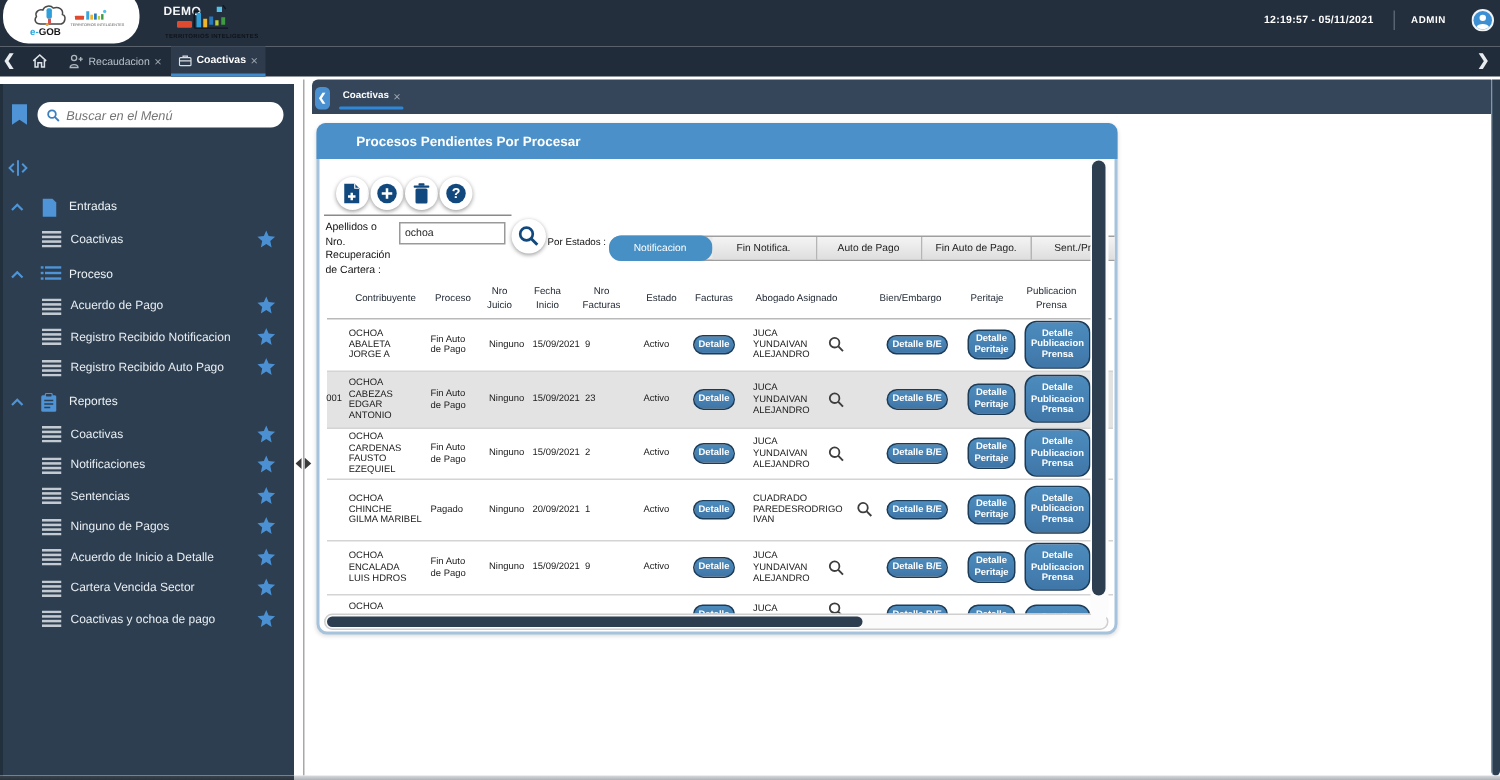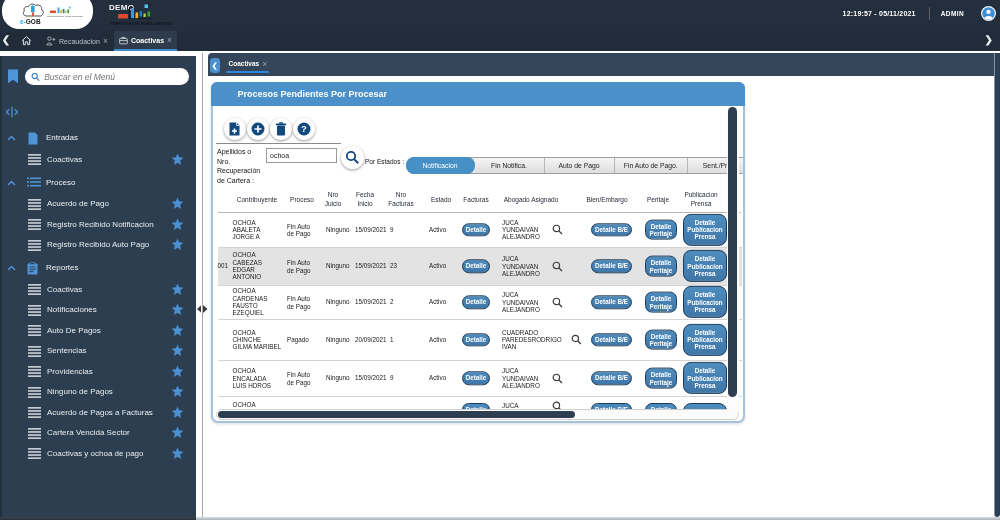--- a/index.html
+++ b/index.html
@@ -378,85 +378,53 @@
         </div>
         <div class="mitem">
           <span class="iic">
             <svg width="13" height="11" viewBox="0 0 13 11">
               <rect x="0" y="0" width="13" height="1.7" fill="#c3cad1"></rect>
               <rect x="0" y="3.1" width="13" height="1.7" fill="#c3cad1"></rect>
               <rect x="0" y="6.2" width="13" height="1.7" fill="#c3cad1"></rect>
               <rect x="0" y="9.3" width="13" height="1.7" fill="#c3cad1"></rect>
             </svg>
           </span>
-          <span class="lbl">Auto De Pagos</span>
-          <span class="star">
-            <svg width="13" height="13" viewBox="0 0 13 13">
-              <path d="M6.5 0.6 L8.1 4.3 L12.4 4.8 L9.2 7.6 L10.1 12 L6.5 9.7 L2.9 12 L3.8 7.6 L0.6 4.8 L4.9 4.3 Z" fill="#4a90d2"></path>
-            </svg>
-          </span>
-        </div>
-        <div class="mitem">
-          <span class="iic">
-            <svg width="13" height="11" viewBox="0 0 13 11">
-              <rect x="0" y="0" width="13" height="1.7" fill="#c3cad1"></rect>
-              <rect x="0" y="3.1" width="13" height="1.7" fill="#c3cad1"></rect>
-              <rect x="0" y="6.2" width="13" height="1.7" fill="#c3cad1"></rect>
-              <rect x="0" y="9.3" width="13" height="1.7" fill="#c3cad1"></rect>
-            </svg>
-          </span>
           <span class="lbl">Sentencias</span>
           <span class="star">
             <svg width="13" height="13" viewBox="0 0 13 13">
               <path d="M6.5 0.6 L8.1 4.3 L12.4 4.8 L9.2 7.6 L10.1 12 L6.5 9.7 L2.9 12 L3.8 7.6 L0.6 4.8 L4.9 4.3 Z" fill="#4a90d2"></path>
             </svg>
           </span>
         </div>
         <div class="mitem">
           <span class="iic">
             <svg width="13" height="11" viewBox="0 0 13 11">
               <rect x="0" y="0" width="13" height="1.7" fill="#c3cad1"></rect>
               <rect x="0" y="3.1" width="13" height="1.7" fill="#c3cad1"></rect>
               <rect x="0" y="6.2" width="13" height="1.7" fill="#c3cad1"></rect>
               <rect x="0" y="9.3" width="13" height="1.7" fill="#c3cad1"></rect>
             </svg>
           </span>
-          <span class="lbl">Providencias</span>
-          <span class="star">
-            <svg width="13" height="13" viewBox="0 0 13 13">
-              <path d="M6.5 0.6 L8.1 4.3 L12.4 4.8 L9.2 7.6 L10.1 12 L6.5 9.7 L2.9 12 L3.8 7.6 L0.6 4.8 L4.9 4.3 Z" fill="#4a90d2"></path>
-            </svg>
-          </span>
-        </div>
-        <div class="mitem">
-          <span class="iic">
-            <svg width="13" height="11" viewBox="0 0 13 11">
-              <rect x="0" y="0" width="13" height="1.7" fill="#c3cad1"></rect>
-              <rect x="0" y="3.1" width="13" height="1.7" fill="#c3cad1"></rect>
-              <rect x="0" y="6.2" width="13" height="1.7" fill="#c3cad1"></rect>
-              <rect x="0" y="9.3" width="13" height="1.7" fill="#c3cad1"></rect>
-            </svg>
-          </span>
           <span class="lbl">Ninguno de Pagos</span>
           <span class="star">
             <svg width="13" height="13" viewBox="0 0 13 13">
               <path d="M6.5 0.6 L8.1 4.3 L12.4 4.8 L9.2 7.6 L10.1 12 L6.5 9.7 L2.9 12 L3.8 7.6 L0.6 4.8 L4.9 4.3 Z" fill="#4a90d2"></path>
             </svg>
           </span>
         </div>
         <div class="mitem">
           <span class="iic">
             <svg width="13" height="11" viewBox="0 0 13 11">
               <rect x="0" y="0" width="13" height="1.7" fill="#c3cad1"></rect>
               <rect x="0" y="3.1" width="13" height="1.7" fill="#c3cad1"></rect>
               <rect x="0" y="6.2" width="13" height="1.7" fill="#c3cad1"></rect>
               <rect x="0" y="9.3" width="13" height="1.7" fill="#c3cad1"></rect>
             </svg>
           </span>
-          <span class="lbl">Acuerdo de Pagos a Facturas</span>
+          <span class="lbl">Acuerdo de Inicio a Detalle</span>
           <span class="star">
             <svg width="13" height="13" viewBox="0 0 13 13">
               <path d="M6.5 0.6 L8.1 4.3 L12.4 4.8 L9.2 7.6 L10.1 12 L6.5 9.7 L2.9 12 L3.8 7.6 L0.6 4.8 L4.9 4.3 Z" fill="#4a90d2"></path>
             </svg>
           </span>
         </div>
         <div class="mitem">
           <span class="iic">
             <svg width="13" height="11" viewBox="0 0 13 11">
               <rect x="0" y="0" width="13" height="1.7" fill="#c3cad1"></rect>

